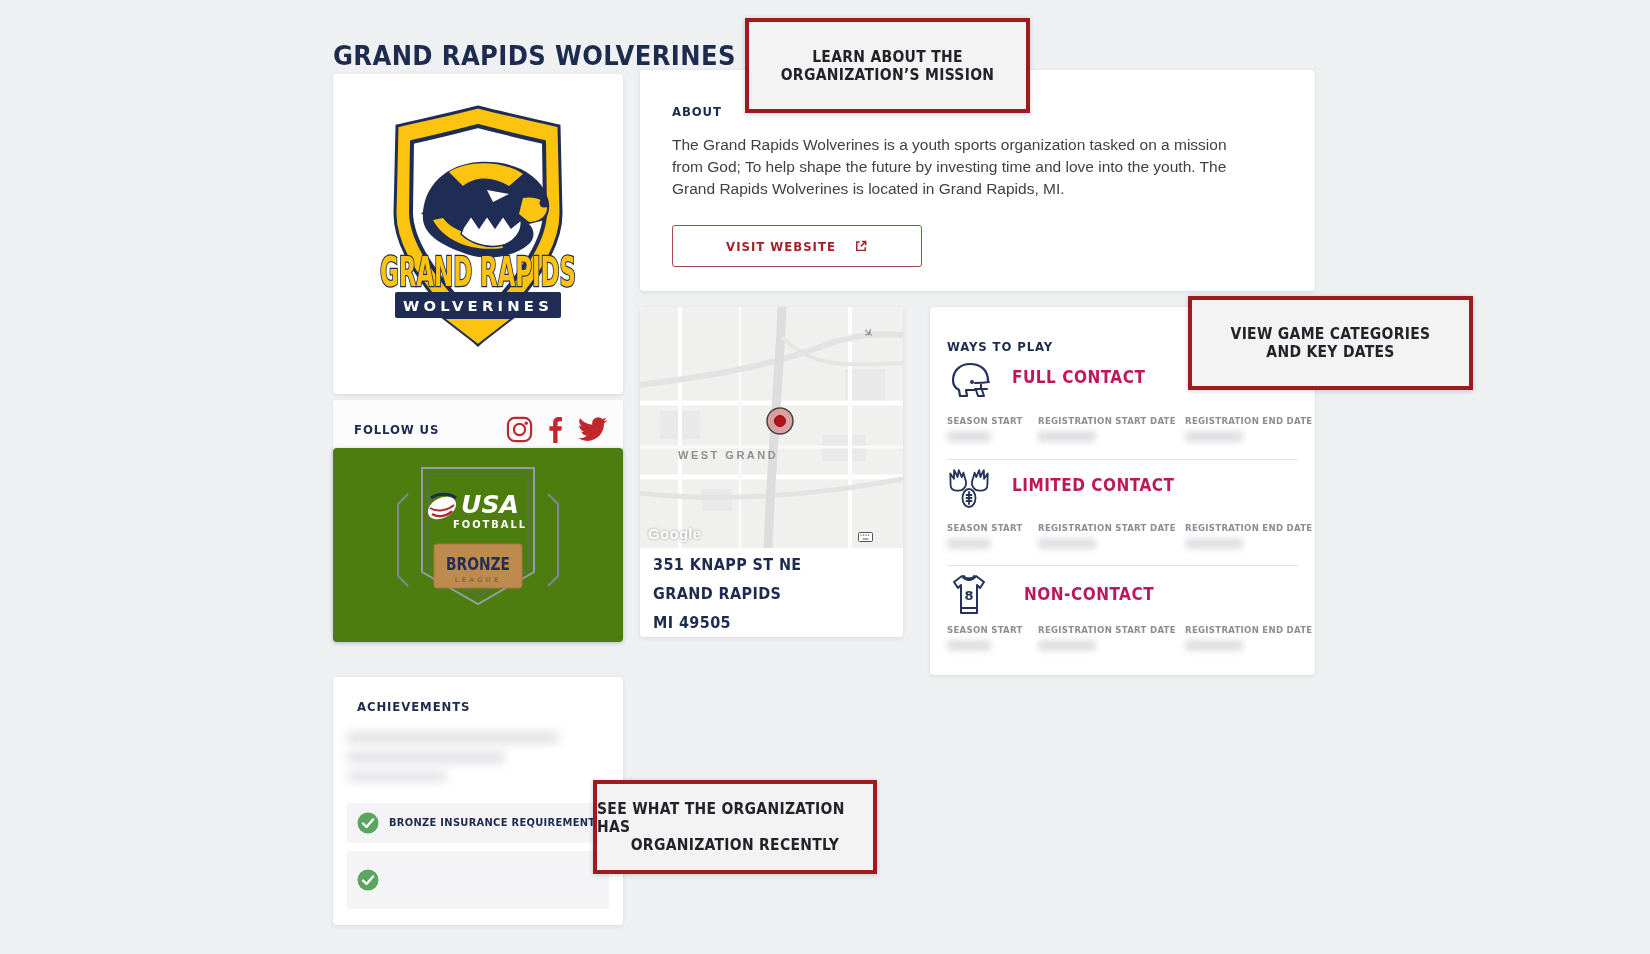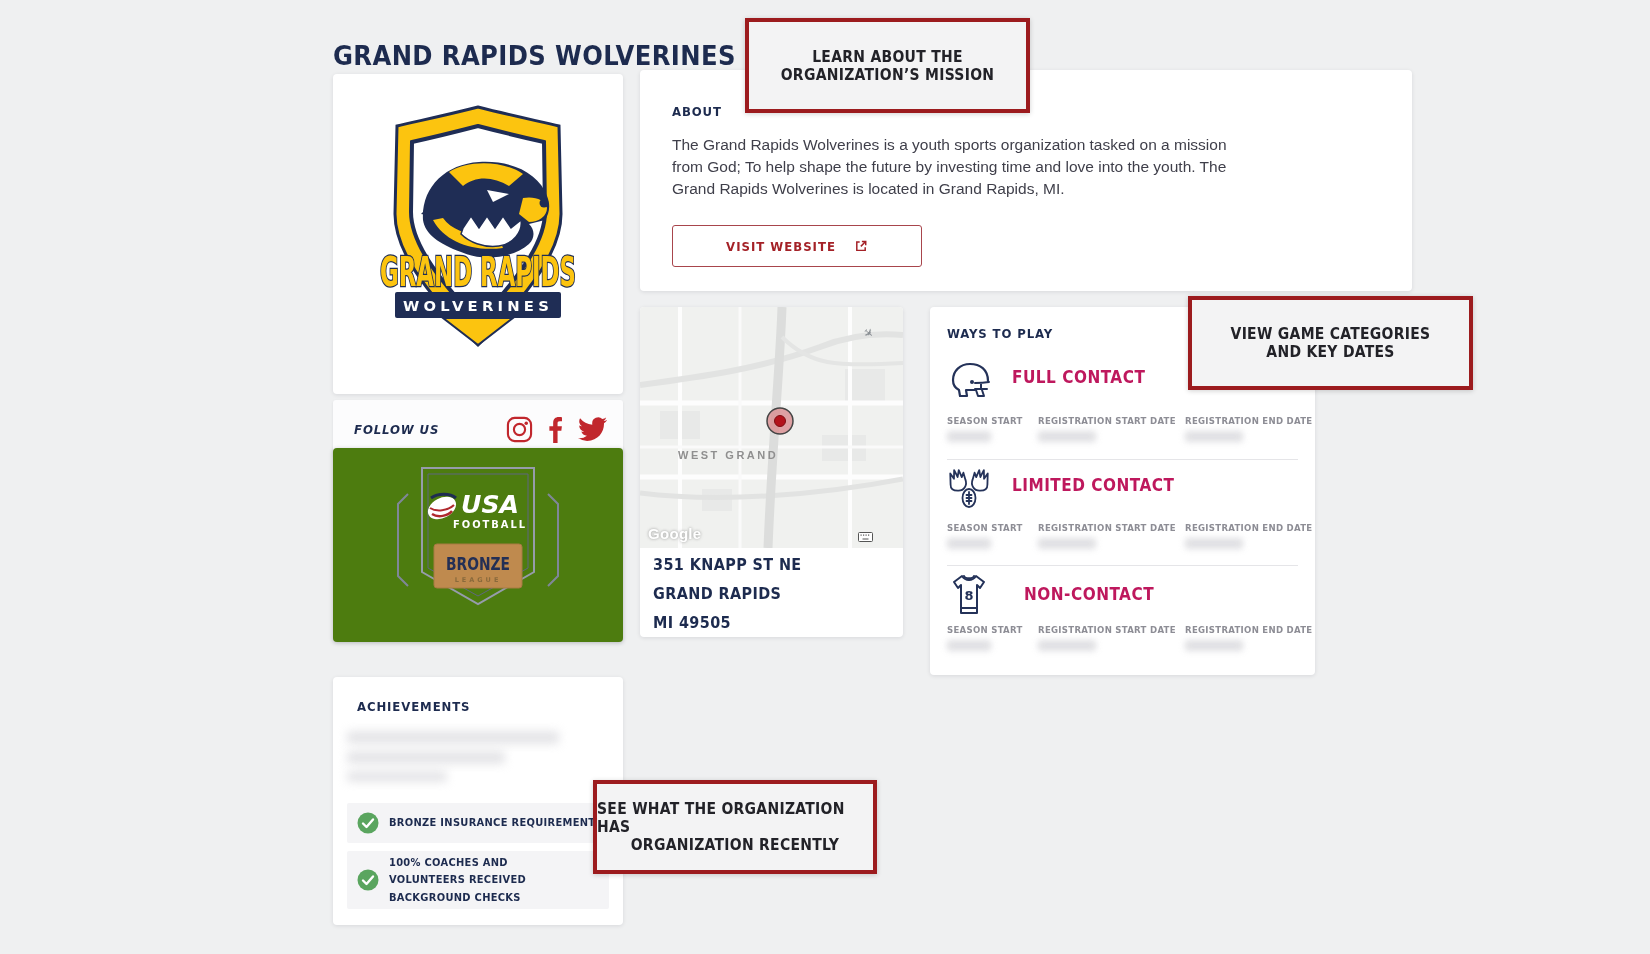--- a/index.html
+++ b/index.html
@@ -5,21 +5,21 @@
   html,body{margin:0;padding:0;background:#e9eaeb;}
   .stage{position:relative;width:1650px;height:954px;background:#eff0f1;overflow:hidden;
          font-family:"Liberation Sans",sans-serif;}
   .cond{font-family:"DejaVu Sans","Liberation Sans",sans-serif;font-stretch:condensed;}
   .card{position:absolute;background:#fff;border-radius:4px;box-shadow:0 1px 4px rgba(20,20,40,.10);}
   .page-title{position:absolute;left:333px;top:22px;font-size:27px;font-weight:800;
               color:#1d2b4f;letter-spacing:.4px;}
   .sec-head{font-size:13px;font-weight:700;color:#1d2b4f;letter-spacing:.9px;}
   
   .follow{position:absolute;left:333px;top:400px;width:290px;height:58px;background:#fcfcfd;
-          border-radius:3px;box-shadow:0 1px 3px rgba(20,20,40,.08);display:flex;align-items:center;font-style:italic;}
+          border-radius:3px;box-shadow:0 1px 3px rgba(20,20,40,.08);display:flex;align-items:center;}
   .follow .lbl{margin-left:21px;flex:1;}
   .social{display:flex;align-items:center;gap:15px;margin-right:16px;}
   .social a{display:flex;cursor:pointer;}
   
   .league{position:absolute;left:333px;top:448px;width:290px;height:194px;background:#4d7c0f;
           border-radius:4px;box-shadow:0 1px 4px rgba(20,20,40,.25);}
   
   .about-body{position:absolute;left:32px;top:64px;width:570px;font-size:15.5px;line-height:1.42;
               color:#3f3f4a;}
   .visit-btn{position:absolute;left:32px;top:155px;width:248px;height:40px;border:1px solid #a8454c;
@@ -135,25 +135,24 @@
         <circle cx="11" cy="11" r="10.5" fill="#5aa55f"></circle>
         <path d="M6 11.5 L9.5 15 L16 7.5" stroke="#fff" stroke-width="2.4" fill="none" stroke-linecap="round" stroke-linejoin="round"></path>
       </svg>
       <span class="txt cond">BRONZE INSURANCE REQUIREMENT</span>
     </div>
     <div class="ach-row" style="top:174px;height:58px;">
       <svg style="margin-left:10px;flex-shrink:0;" width="22" height="22" viewBox="0 0 22 22">
         <circle cx="11" cy="11" r="10.5" fill="#5aa55f"></circle>
         <path d="M6 11.5 L9.5 15 L16 7.5" stroke="#fff" stroke-width="2.4" fill="none" stroke-linecap="round" stroke-linejoin="round"></path>
       </svg>
-      <span class="txt cond" style="width:170px;">100% COACHES AND VOLUNTEERS RECEIVED BACKGROUND CHECKS</span>
-    </div>
-  </div>
-
-  <div class="card" style="left:640px;top:70px;width:772px;height:221px;">
+    </div>
+  </div>
+
+  <div class="card" style="left:640px;top:70px;width:675px;height:221px;">
     <div class="sec-head cond" style="position:absolute;left:32px;top:34px;">ABOUT</div>
     <p class="about-body" style="margin:0;">The Grand Rapids Wolverines is a youth sports organization tasked on a mission from God; To help shape the future by investing time and love into the youth. The Grand Rapids Wolverines is located in Grand Rapids, MI.</p>
     <div class="visit-btn">
       <span class="cond">VISIT WEBSITE</span>
       <svg width="14" height="14" viewBox="0 0 16 16">
         <path d="M6.5 3.5 H3.2 V13 H12.8 V9.5" fill="none" stroke="#a42127" stroke-width="1.7"></path>
         <path d="M9 2.8 H13.4 V7.2 M13 3.2 L7.8 8.4" fill="none" stroke="#a42127" stroke-width="1.7"></path>
       </svg>
     </div>
   </div>
@@ -198,21 +197,21 @@
       </div>
     </div>
     <div class="addr cond">
       <div>351 KNAPP ST NE</div>
       <div>GRAND RAPIDS</div>
       <div>MI 49505</div>
     </div>
   </div>
 
   <div class="card" style="left:930px;top:307px;width:385px;height:368px;">
-    <div class="sec-head cond" style="position:absolute;left:17px;top:19px;text-align:right;">WAYS TO PLAY</div>
+    <div class="sec-head cond" style="position:absolute;left:17px;top:32px;text-align:right;">WAYS TO PLAY</div>
 
     <svg style="position:absolute;left:20px;top:54px;" width="42" height="40" viewBox="0 0 42 40">
       <path d="M38 20 C38 8.5 30 3 20 3 C10 3 3 10 3 19 C3 24 5 27 9 29 L10 35 H17 L16 29 H25" fill="none" stroke="#243259" stroke-width="2.2" stroke-linejoin="round" stroke-linecap="round"></path>
       <circle cx="22" cy="21" r="2" fill="#243259"></circle>
       <path d="M25 22 C31 22 36 21.5 39 21 M31 22 V28 M25 28 H37 M26 29 L28 35 H34 L32 29" fill="none" stroke="#243259" stroke-width="2" stroke-linejoin="round" stroke-linecap="round"></path>
     </svg>
     <div class="way-title cond" style="left:82px;top:60px;">FULL CONTACT</div>
     <div class="date-lbl cond" style="left:17px;top:108px;">SEASON START</div>
     <div class="date-lbl cond" style="left:108px;top:108px;">REGISTRATION START DATE</div>
     <div class="date-lbl cond" style="left:255px;top:108px;">REGISTRATION END DATE</div>

